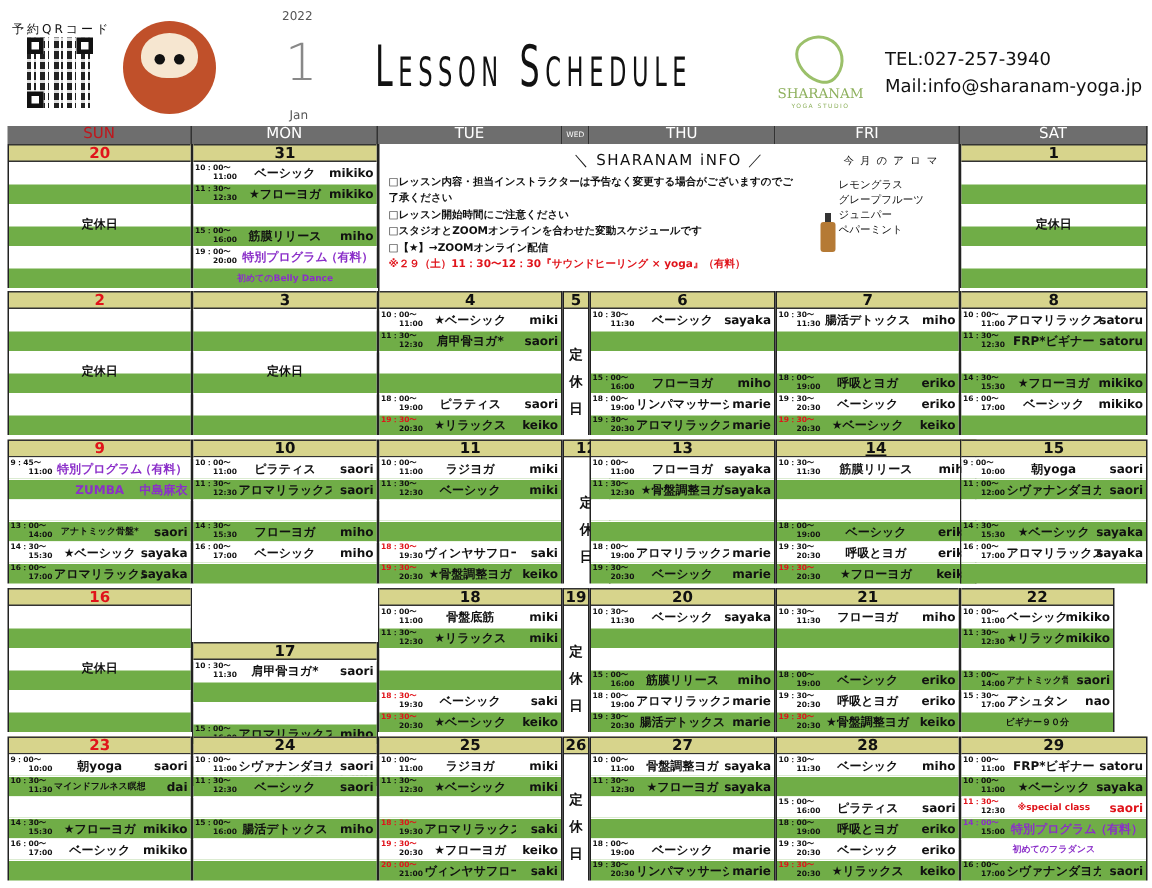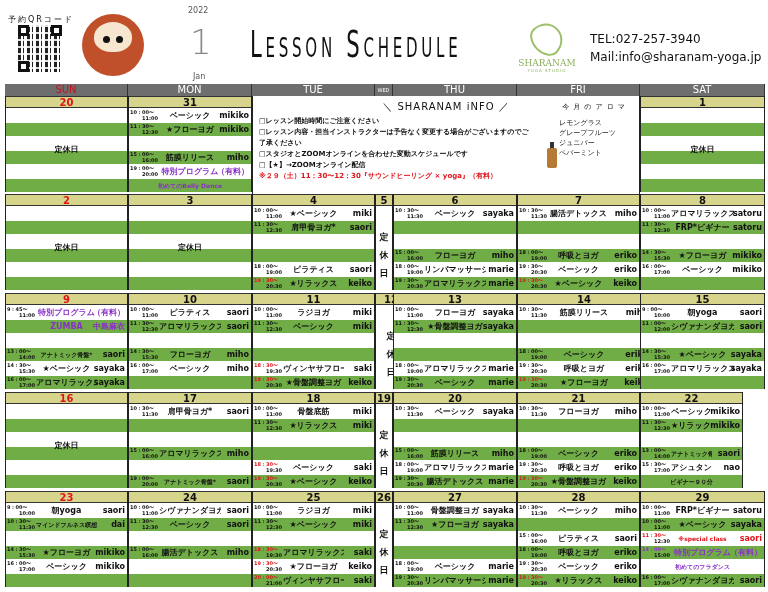--- a/index.html
+++ b/index.html
@@ -434,21 +434,21 @@
       <div class="day" style="left: 0px; width: 123px;">
         <div class="dnum red">16</div>
         <div class="row w"></div>
         <div class="row g"></div>
         <div class="row w"></div>
         <div class="row g"></div>
         <div class="row w"></div>
         <div class="row g"></div>
         <div class="closed" style="top: 48px;">定休日</div>
       </div>
-      <div class="day" style="left: 123px; width: 124px;">
+      <div class="day" style="left: 123px; width: 124px; margin-top: 36px;">
         <div class="dnum">17</div>
         <div class="row w">
           <span class="t "><span>10：30〜</span><span class="b" style="color: rgb(17, 17, 17);">11:30</span></span>
           <span class="n ">肩甲骨ヨガ*</span>
           <span class="i ">saori</span>
         </div>
         <div class="row g"></div>
         <div class="row w"></div>
         <div class="row g">
           <span class="t "><span>15：00〜</span><span class="b" style="color: rgb(17, 17, 17);">16:00</span></span>
@@ -741,22 +741,22 @@
           <span class="n ">シヴァナンダヨガ</span>
           <span class="i ">saori</span>
         </div>
       </div>
     </div>
   </div>
 
 <div class="info">
   <div class="h">＼ SHARANAM iNFO ／</div>
   <div style="width:270px">
+    <p>□レッスン内容・担当インストラクターは予告なく変更する場合がございますのでご了承ください</p>
     <p>□レッスン開始時間にご注意ください</p>
-    <p>□レッスン内容・担当インストラクターは予告なく変更する場合がございますのでご了承ください</p>
     <p>□スタジオとZOOMオンラインを合わせた変動スケジュールです</p>
     <p>□【★】→ZOOMオンライン配信</p>
     <p class="red" style="white-space:nowrap">※２９（土）11：30〜12：30『サウンドヒーリング × yoga』（有料）</p>
   </div>
   <div class="aroma">
     <div class="ah">今月のアロマ</div>
     <div style="padding-left:40px">
       <div>レモングラス</div>
       <div>グレープフルーツ</div>
       <div>ジュニパー</div>

